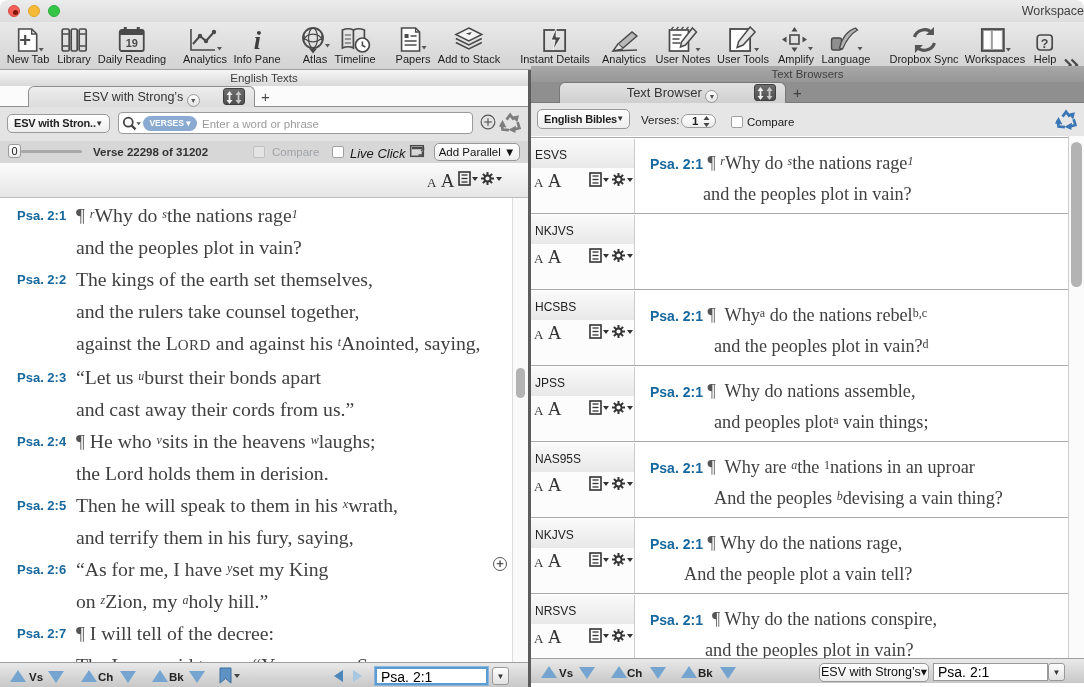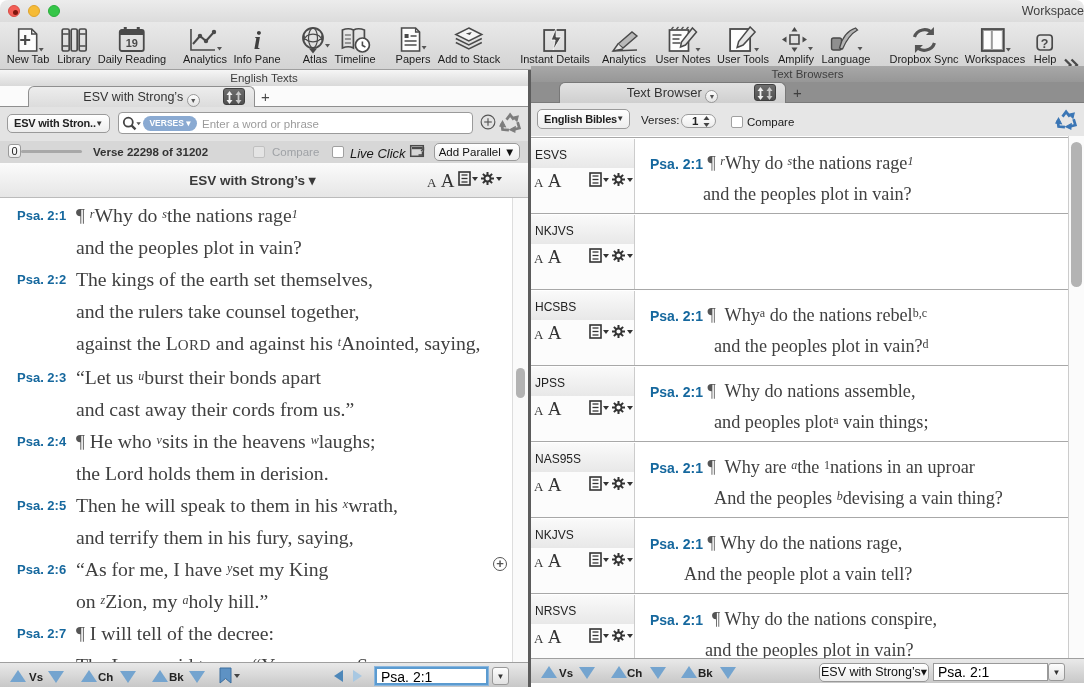--- a/index.html
+++ b/index.html
@@ -438,21 +438,20 @@
         <div id="lbl-live">Live Click</div>
       <svg id="winicon" width="17" height="15" viewBox="0 0 17 15">
         <rect x="1.7" y="1.7" width="12.6" height="10.6" fill="none" stroke="#4a4a4a" stroke-width="1.5"></rect>
         <rect x="3" y="3" width="10" height="2.2" fill="#4a4a4a"></rect>
         <path d="M9.5 11 h4 v-3.2" fill="none" stroke="#4a4a4a" stroke-width="1.5"></path>
         <path d="M12 7 l2.6 -2.6 m0 2 v-2.6 h-2.6" fill="none" stroke="#4a4a4a" stroke-width="1.2"></path>
       </svg>
       <div id="addparallel">Add Parallel ▼</div>
     </div>
     <div id="lheader">
-      <div class="t">ESV with Strong’s ▾</div>
       <div class="aa"><span style="font-family:'Liberation Serif',serif;font-size:13px;color:#333">A</span>
         <span style="font-family:'Liberation Serif',serif;font-size:19px;color:#333">A</span></div>
       <svg width="45" height="16" viewBox="0 0 45 16" style="position:absolute;left:458px;top:8px">
           <use href="#pggear"></use>
         </svg>
     </div>
     <div id="lcontent">
       <div class="vline"><span class="ref">Psa. 2:1</span><span class="pil">¶</span> <sup class="x">r</sup>Why do <sup class="x">s</sup>the nations rage<sup class="x">1</sup></div>
       <div class="vline">and the peoples plot in vain?</div>
       <div class="vline"><span class="ref">Psa. 2:2</span>The kings of the earth set themselves,</div>

